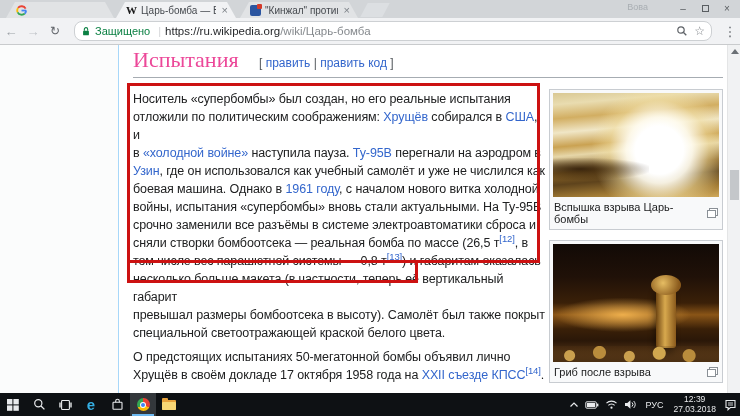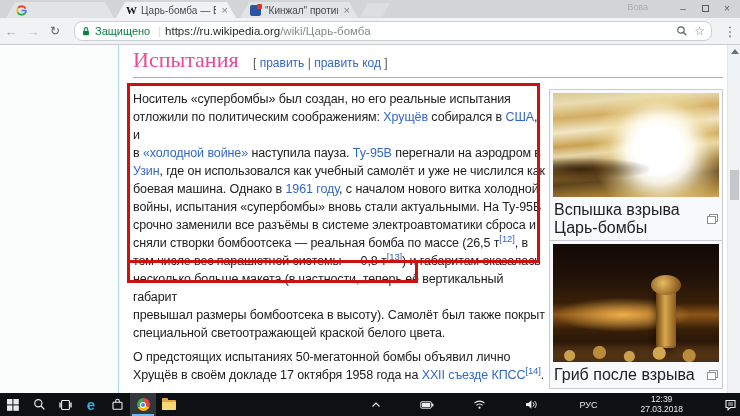--- a/index.html
+++ b/index.html
@@ -36,21 +36,21 @@
   .star { font-size:12px; color:#80858a; }
   .menu-dots { font-size:13px; color:#5f6368; width:20px; text-align:center; }
 
   
   .page { position:absolute; top:45px; left:0; width:740px; height:348px; background:#fff; }
   .side-margin { position:absolute; left:0; top:0; width:119px; height:348px; background:#fbfcfc; border-right:1px solid #a7d7f9; }
   .content { position:absolute; left:120px; top:0; width:607px; height:348px; background:#fff; overflow:hidden; }
 
   .heading-row { position:absolute; left:13px; top:2px; width:590px; border-bottom:1px solid #a6acb2; padding-bottom:4px; }
   h2.fh { display:inline; font-family:"Liberation Serif", serif; font-weight:normal; font-size:22px; color:#ec4899; }
-  .editsec { font-size:12px; color:#54595d; margin-left:10px;text-align:center; }
+  .editsec { font-size:12px; color:#54595d; margin-left:16px;text-align:center; }
   .editsec a { color:#3366cc; text-decoration:none; }
 
   .text-col { position:absolute; left:13px; top:40px; width:414px; font-size:12.5px; line-height:18px; letter-spacing:-0.1px; color:#202122; }
   .wp-para { margin:5px 0 6px 0; }
   .wlink { color:#3366cc; text-decoration:none; }
   .wref { font-size:9.5px; line-height:0; }
   .wref a, sup.wref { color:#3366cc; text-decoration:none; }
 
   .anno { position:absolute; border:3px solid #cc1111; pointer-events:none; z-index:5; }
   .annoA { left:7px; top:38px; width:413px; height:180px; }
@@ -72,21 +72,21 @@
     box-shadow: -2px 8px 6px rgba(0,0,0,.4); }
   .mushroom::before { content:""; position:absolute; top:-7px; left:-5px; width:30px; height:20px; border-radius:50%;
     background: radial-gradient(circle at 40% 40%, #e6bd63, #8a5a1c 75%); }
   .photo2 .ground { position:absolute; left:0; right:0; bottom:0; height:16px;
     background: radial-gradient(circle 7px at 10% 60%, #caa04e 0 5px, transparent 6px),
       radial-gradient(circle 8px at 28% 40%, #b98c3c 0 6px, transparent 7px),
       radial-gradient(circle 7px at 46% 65%, #caa04e 0 5px, transparent 6px),
       radial-gradient(circle 9px at 64% 45%, #d1a74f 0 6px, transparent 7px),
       radial-gradient(circle 8px at 82% 60%, #b98c3c 0 6px, transparent 7px),
       linear-gradient(180deg, rgba(90,56,20,.2), #4a2f12); }
-  .thumb-cap { font-size:16px; color:#202122; padding:4px 1px 1px 1px; display:flex; align-items:center; }
+  .thumb-cap { font-size:11px; color:#202122; padding:4px 1px 1px 1px; display:flex; align-items:center; }
   .enlarge-icon { margin-left:auto; position:relative; width:11px; height:10px; flex:none; }
   .enlarge-icon::before { content:""; position:absolute; right:0; top:0; width:7px; height:6px; border:1px solid #8a9096; background:#fff; }
   .enlarge-icon::after  { content:""; position:absolute; left:0; bottom:0; width:7px; height:6px; border:1px solid #8a9096; background:#fff; }
 
   
   .scrollbar { position:absolute; right:0; top:0; width:13px; height:348px; background:#f1f2f3; border-left:1px solid #e4e5e6; }
   .scroll-up { position:absolute; top:4px; left:3px; width:0; height:0; border-left:4px solid transparent; border-right:4px solid transparent; border-bottom:5px solid #6b7075; }
   .scroll-thumb { position:absolute; top:125px; left:2px; width:9px; height:30px; background:#c4c7ca; }
 
   
@@ -96,21 +96,21 @@
   .tb-chrome { background:#33373b; position:relative; }
   .tb-chrome::after { content:""; position:absolute; bottom:0; left:2px; right:2px; height:2px; background:#6cb8f0; }
   .chrome-ball { width:13px; height:13px; border-radius:50%; position:relative;
     background: conic-gradient(#ea4335 0 120deg, #fbbc05 120deg 240deg, #34a853 240deg 360deg); }
   .chrome-ball::before { content:""; position:absolute; left:3.5px; top:3.5px; width:6px; height:6px; border-radius:50%; background:#fff; }
   .chrome-ball::after { content:""; position:absolute; left:4.5px; top:4.5px; width:4px; height:4px; border-radius:50%; background:#4285f4; }
   .edge-e { color:#35aee2; font-weight:bold; font-size:15px; line-height:15px; }
   .folder { position:relative; width:14px; height:10px; background:#e8a33d; border-radius:1px; }
   .folder::before { content:""; position:absolute; top:-2px; left:0; width:6px; height:3px; background:#e8a33d; border-radius:1px 1px 0 0; }
   .folder::after { content:""; position:absolute; left:0; bottom:0; width:14px; height:8px; background:#f8d775; border-radius:1px; }
-  .tray { margin-left:auto; display:flex; align-items:center; height:23px;gap:33px; }
+  .tray { margin-left:auto; display:flex; align-items:center; height:23px; }
   .tray-item { display:flex; align-items:center; justify-content:center; padding:0 3px; height:23px; }
   .lang { font-size:9px; padding:0 5px; }
   .clock { font-size:8.5px; line-height:9.5px; text-align:center; padding:0 5px; }
 </style>
 </head>
 <body>
 
 <div class="window">
 
   <div class="tabstrip">

